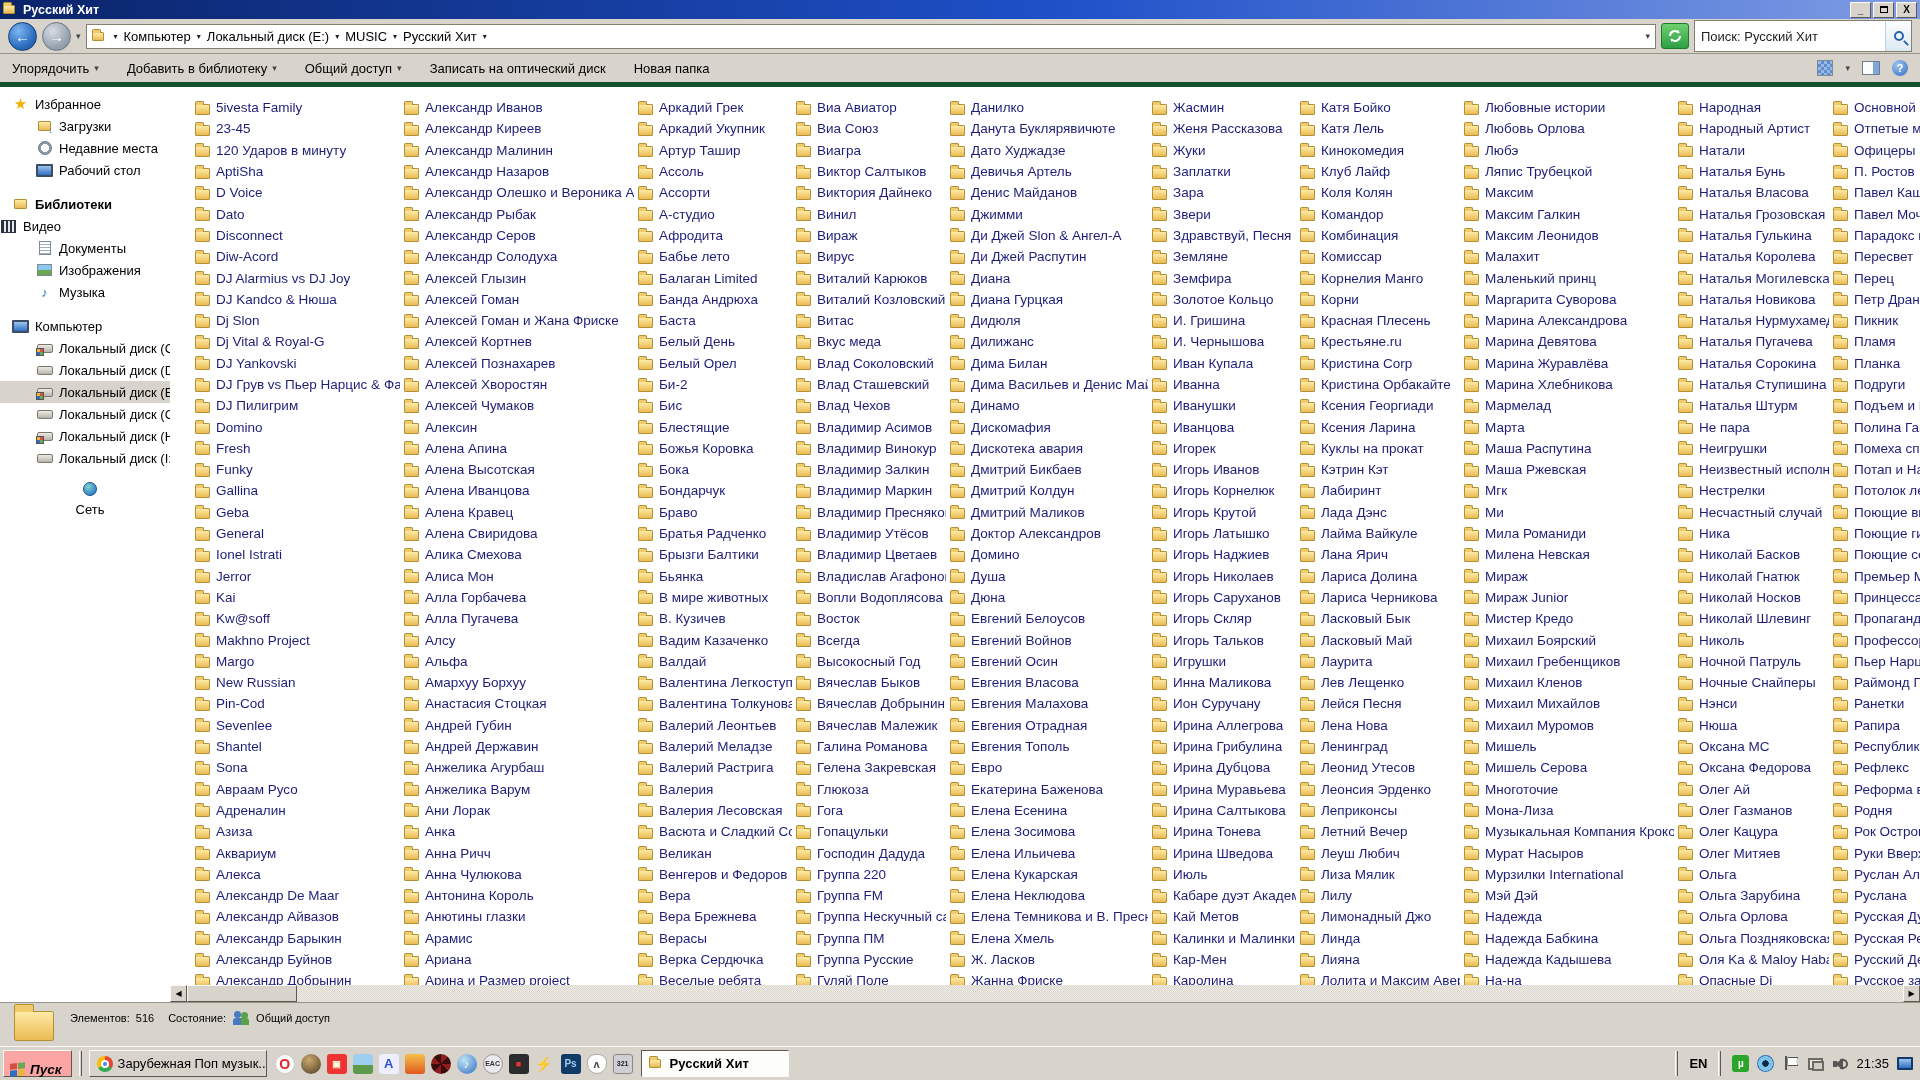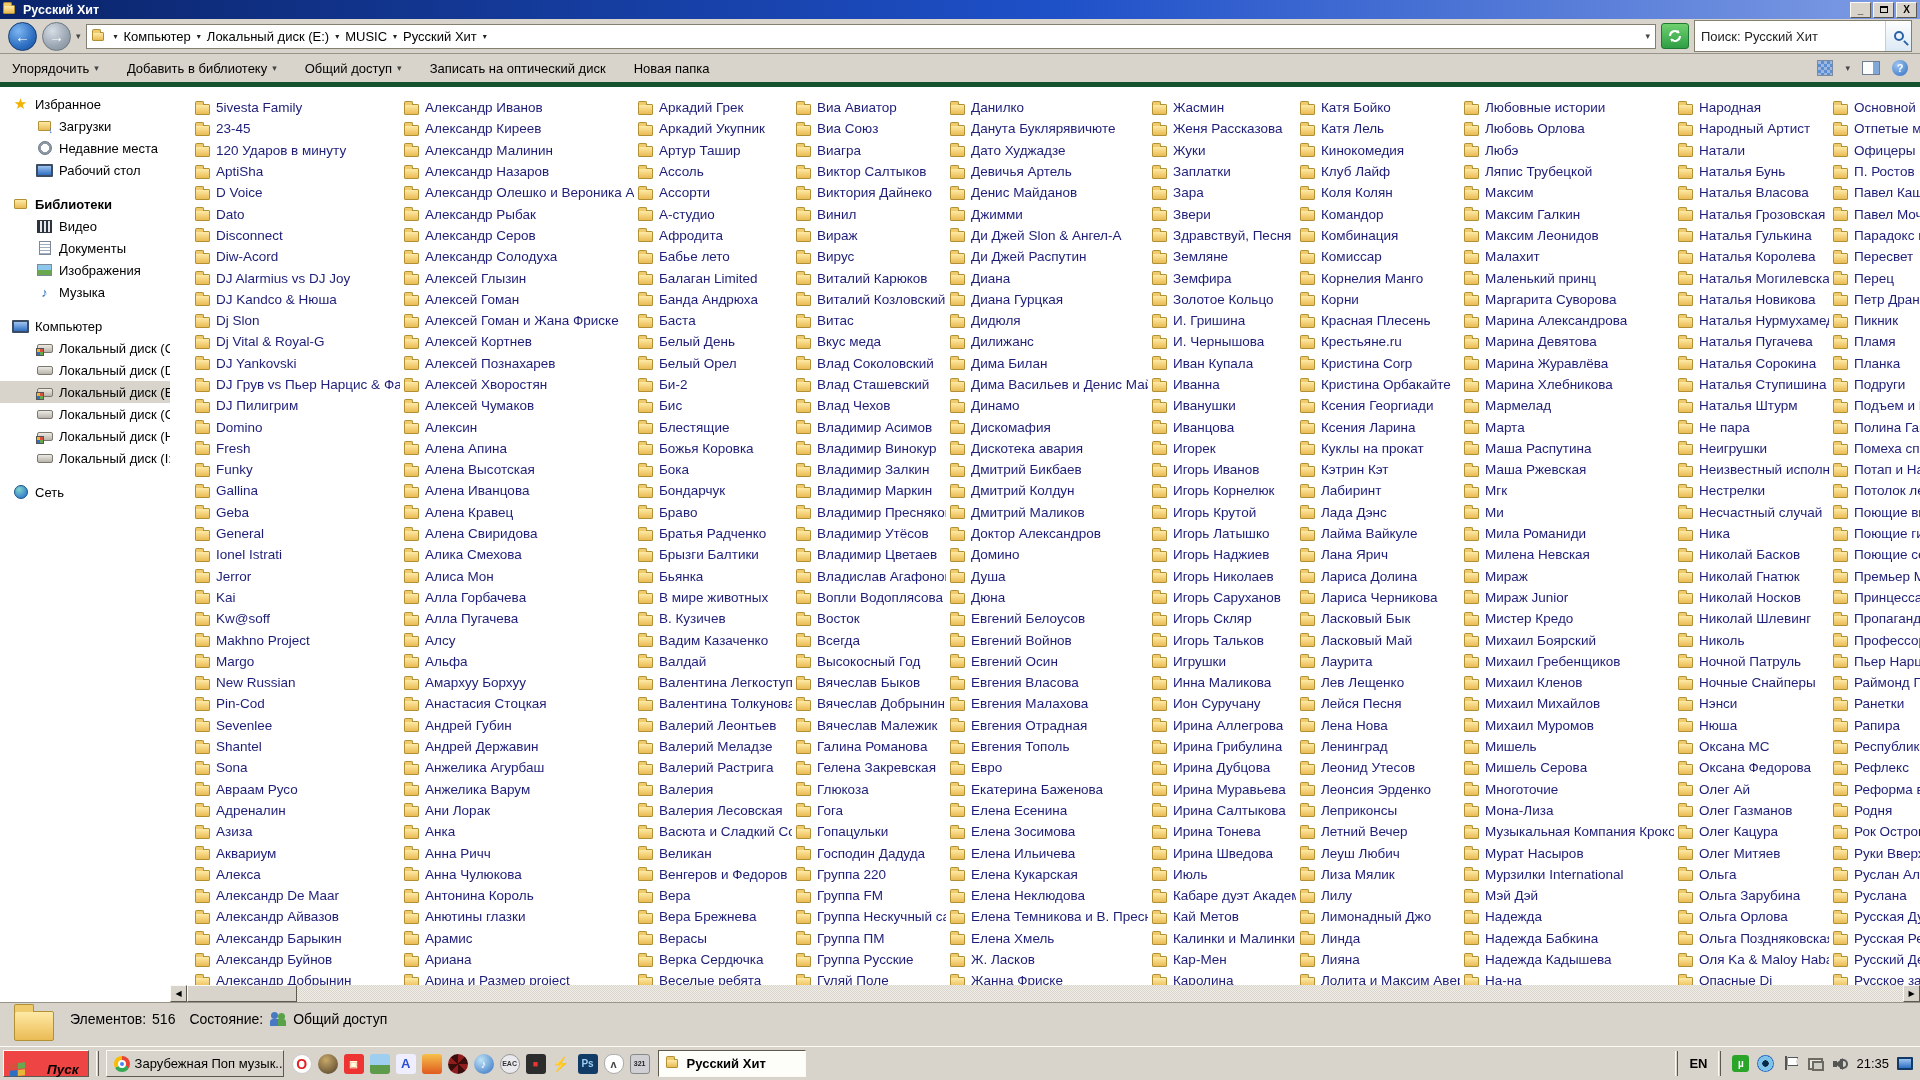--- a/index.html
+++ b/index.html
@@ -70,32 +70,32 @@
   .fitem { height:21.3px; display:flex; align-items:center; font-size:13.5px; color:#1e1e78; white-space:nowrap; overflow:hidden; }
 
   
   .hscroll { position:absolute; left:0; right:0; bottom:0; height:17px; display:flex; }
   .harrow { width:17px; height:17px; flex:none; background:#d8d4cb; border:1px solid; border-color:#fcfaf5 #5d594f #5d594f #fcfaf5; display:flex; align-items:center; justify-content:center; font-size:8px; color:#000; }
   .hthumb { width:110px; flex:none; background:#d8d4cb; border:1px solid; border-color:#fcfaf5 #5d594f #5d594f #fcfaf5; }
   .htrack { flex:1; background:conic-gradient(#f2efe8 25%,#d8d4cb 0 50%,#f2efe8 0 75%,#d8d4cb 0); background-size:2px 2px; }
 
   
   .statusbar { position:absolute; left:0; right:0; top:1002px; height:44px; background:#d8d4cb; border-top:1px solid #98948a; }
-  .statusline { position:absolute; left:70px; top:8px; display:flex; align-items:center; gap:6px; font-size:14px; color:#000; }
+  .statusline { position:absolute; left:70px; top:8px; display:flex; align-items:center; gap:6px; font-size:11px; color:#000; }
   .statusline .lab { color:#000; }
   .bigfold { position:absolute; left:14px; top:5px; }
   .ppl { position:relative; width:18px; height:14px; }
   .ppl i { position:absolute; width:7px; height:7px; border-radius:50%; }
   .ppl i.h1 { left:2px; top:0; background:#4a79c4; }
   .ppl i.h2 { left:9px; top:1px; background:#5aa24a; }
   .ppl::after { content:""; position:absolute; left:1px; top:7px; width:16px; height:7px; border-radius:3px 3px 0 0; background:linear-gradient(90deg,#4a79c4 50%,#5aa24a 50%); }
 
   
   .taskbar { position:absolute; left:0; right:0; top:1046px; height:34px; background:#d8d4cb; border-top:1px solid #fcfaf5; display:flex; align-items:center; padding:0 3px; gap:4px; }
-  .startbtn { height:27px; padding:12px 9px 0 6px; background:#ef4444; border:1px solid; border-color:#fcfaf5 #5d594f #5d594f #fcfaf5; display:flex; align-items:center; gap:22px; font-size:13.5px; font-weight:bold; font-style:italic; }
+  .startbtn { height:27px; padding:12px 9px 0 6px; background:#fca5a5; border:1px solid; border-color:#fcfaf5 #5d594f #5d594f #fcfaf5; display:flex; align-items:center; gap:5px; font-size:13.5px; font-weight:bold; font-style:italic; }
   .winflag { width:15px; height:13px; display:grid; grid-template-columns:7px 7px; grid-template-rows:6px 6px; gap:1px; transform:skewY(-6deg); }
   .winflag i:nth-child(1){background:#d94f3f;} .winflag i:nth-child(2){background:#6aa84f;}
   .winflag i:nth-child(3){background:#2f6fc2;} .winflag i:nth-child(4){background:#e8b73a;}
   .tbdiv { width:3px; height:25px; border-left:1px solid #fcfaf5; border-right:1px solid #5d594f; margin:0 3px; }
   .taskbtn { height:27px; border:1px solid; border-color:#fcfaf5 #5d594f #5d594f #fcfaf5; background:#d8d4cb; display:flex; align-items:center; gap:5px; padding:0 7px; font-size:13px; white-space:nowrap; overflow:hidden; }
   .taskbtn.active { background:#fdfdfa; border-color:#5d594f #fcfaf5 #fcfaf5 #5d594f; font-weight:bold; }
   .chrome-ico { width:16px; height:16px; border-radius:50%; background:conic-gradient(#ea4335 0 33%,#34a853 0 66%,#fbbc05 0); position:relative; flex:none; }
   .chrome-ico::after { content:""; position:absolute; inset:4px; border-radius:50%; background:#4285f4; border:2px solid #fff; }
   .ql { width:20px; height:20px; flex:none; display:flex; align-items:center; justify-content:center; font-size:9px; font-weight:bold; border-radius:3px; }
   .ql.opera { background:#fff; color:#e02424; border-radius:50%; font-size:14px; border:1px solid #ccc; }
@@ -230,21 +230,21 @@
           <span class="si mon"></span>
           <span>Рабочий стол</span>
         </div>
         <div class="sgap"></div>
         <div class="siderow" style="padding-left: 12px; font-weight: bold;">
           <span class="si">
             <span class="mini-fold"></span>
           </span>
           <span>Библиотеки</span>
         </div>
-        <div class="siderow" style="padding-left: 36px; text-align: right;">
+        <div class="siderow" style=" text-align: right;">
           <span class="si vid"></span>
           <span>Видео</span>
         </div>
         <div class="siderow" style="padding-left: 36px;">
           <span class="si doc"></span>
           <span>Документы</span>
         </div>
         <div class="siderow" style="padding-left: 36px;">
           <span class="si pic"></span>
           <span>Изображения</span>
@@ -276,21 +276,21 @@
         </div>
         <div class="siderow" style="padding-left: 36px;">
           <span class="si drv badge"></span>
           <span>Локальный диск (H:)</span>
         </div>
         <div class="siderow" style="padding-left: 36px;">
           <span class="si drv"></span>
           <span>Локальный диск (I:)</span>
         </div>
         <div class="sgap"></div>
-        <div class="siderow" style="padding-left: 12px;">
+        <div class="siderow" style="padding-left: 12px; flex-direction: column;">
           <span class="si netg"></span>
           <span>Сеть</span>
         </div>
       </div>
     <div class="filepane" id="filepane">
         <div class="fcol" style="left: 1663px; width: 87px;">
           <div class="fitem">
             <span class="fold"></span>
             <span>Основной Инст</span>
           </div>

